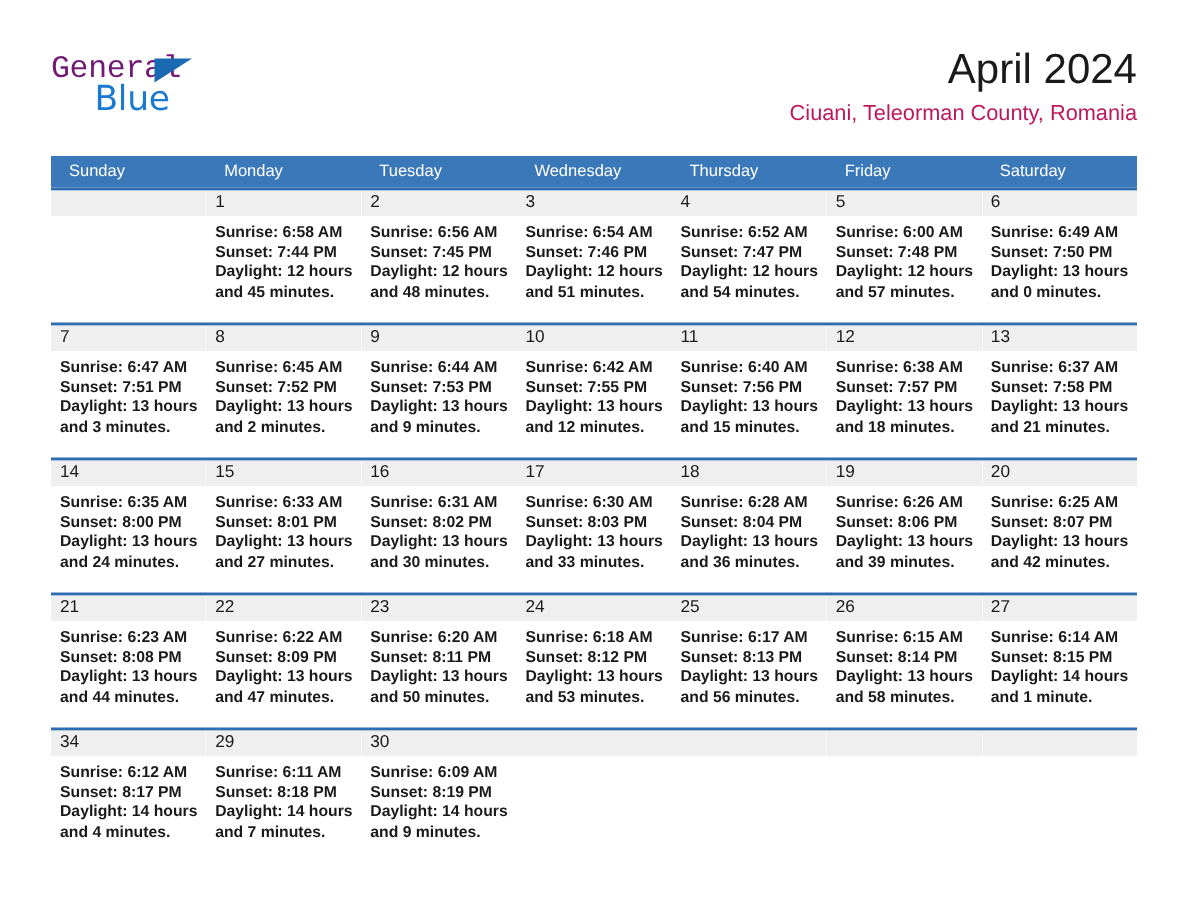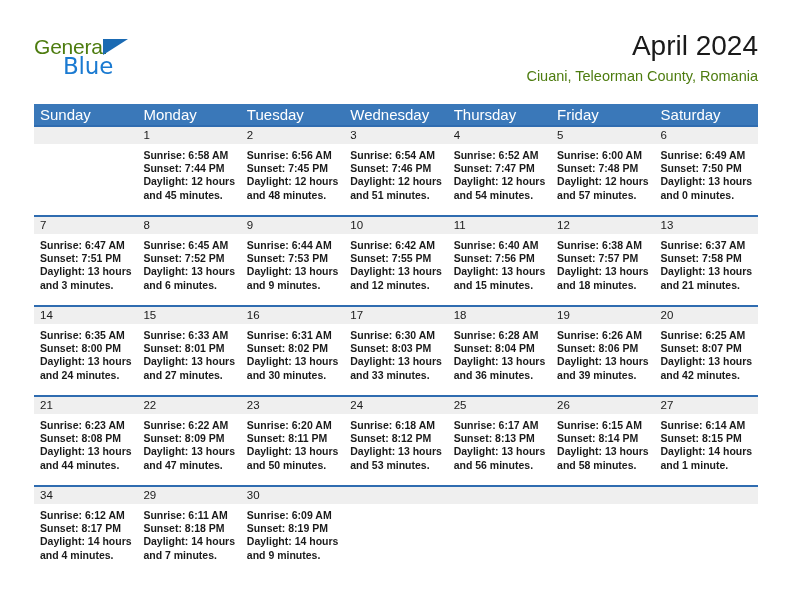--- a/index.html
+++ b/index.html
@@ -35,22 +35,22 @@
     top: 36px;
     width: 130px;
     height: 48px;
   }
   .logo-general {
     position: absolute;
     left: 0;
     top: 0;
     font-size: 21px;
     letter-spacing: -0.2px;
-    color: #4d7c0f;
-    font-family: Liberation Sans, sans-serif;
+    color: #701a75;
+    font-family: Liberation Mono, monospace;
     line-height: 1;
     text-align: right;
   }
   .logo-tri {
     position: absolute;
     left: 69px;
     top: 3px;
     width: 0;
     height: 0;
     border-left: 25px solid #1a6ab3;
@@ -74,44 +74,44 @@
     text-align: right;
   }
   .cal-title {
     font-size: 28px;
     color: #1a1a1a;
     line-height: 1.15;
     white-space: nowrap;
   }
   .cal-subtitle {
     font-size: 14.5px;
-    color: #4d7c0f;
+    color: #be185d;
     margin-top: 6px;
     white-space: nowrap;
   }
 
   
   .calendar {
     position: absolute;
     left: 34px;
     top: 104px;
     width: 724px;
   }
   .dow-row {
     display: flex;
     width: 724px;
     height: 21px;
     background: #3a78b9;
   }
   .dow-cell {
     width: 103.43px;
     box-sizing: border-box;
-    padding-left: 6px;
+    padding-left: 12px;
     color: #ffffff;
-    font-size: 15px;
+    font-size: 11px;
     line-height: 21px;
     white-space: nowrap;
     overflow: hidden;
   }
 
   .week {
     width: 724px;
     border-top: 2px solid #2f6cb0;
   }
   .week:first-of-type {
@@ -283,21 +283,21 @@
           </div>
         </div>
         <div class="day-cell">
           <div class="day-num-band">
               <div class="day-num">8</div>
             </div>
           <div class="day-body">
             <div>Sunrise: 6:45 AM</div>
             <div>Sunset: 7:52 PM</div>
             <div>Daylight: 13 hours</div>
-            <div>and 6 minutes.</div>
+            <div>and 2 minutes.</div>
           </div>
         </div>
         <div class="day-cell">
           <div class="day-num-band">
               <div class="day-num">9</div>
             </div>
           <div class="day-body">
             <div>Sunrise: 6:44 AM</div>
             <div>Sunset: 7:53 PM</div>
             <div>Daylight: 13 hours</div>

